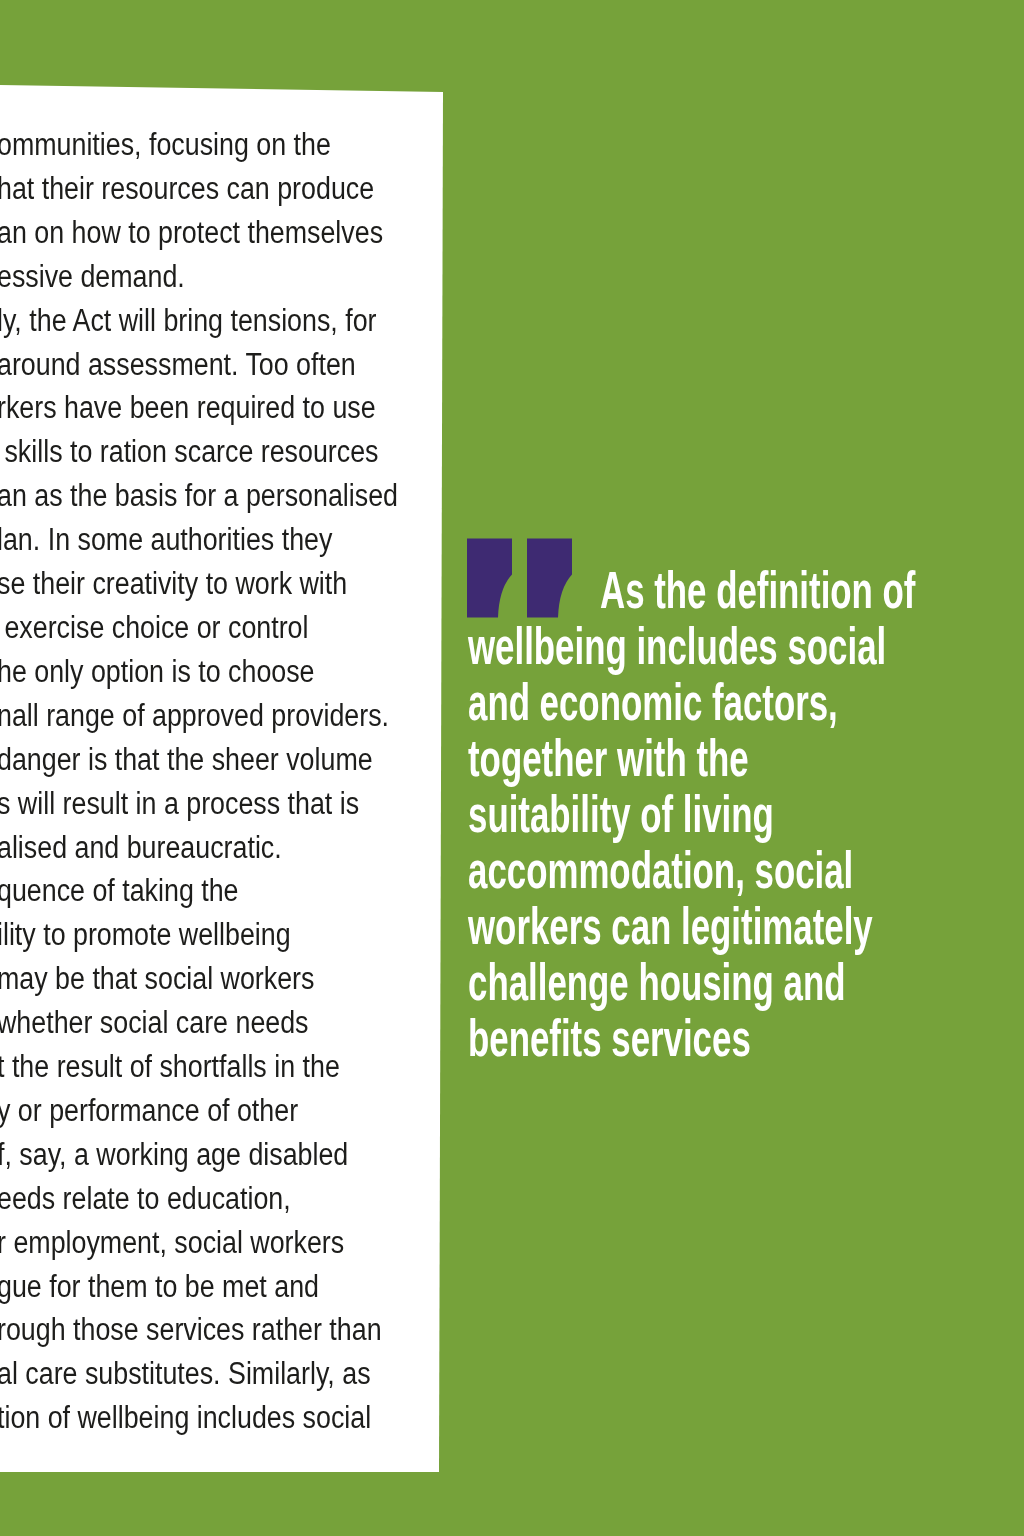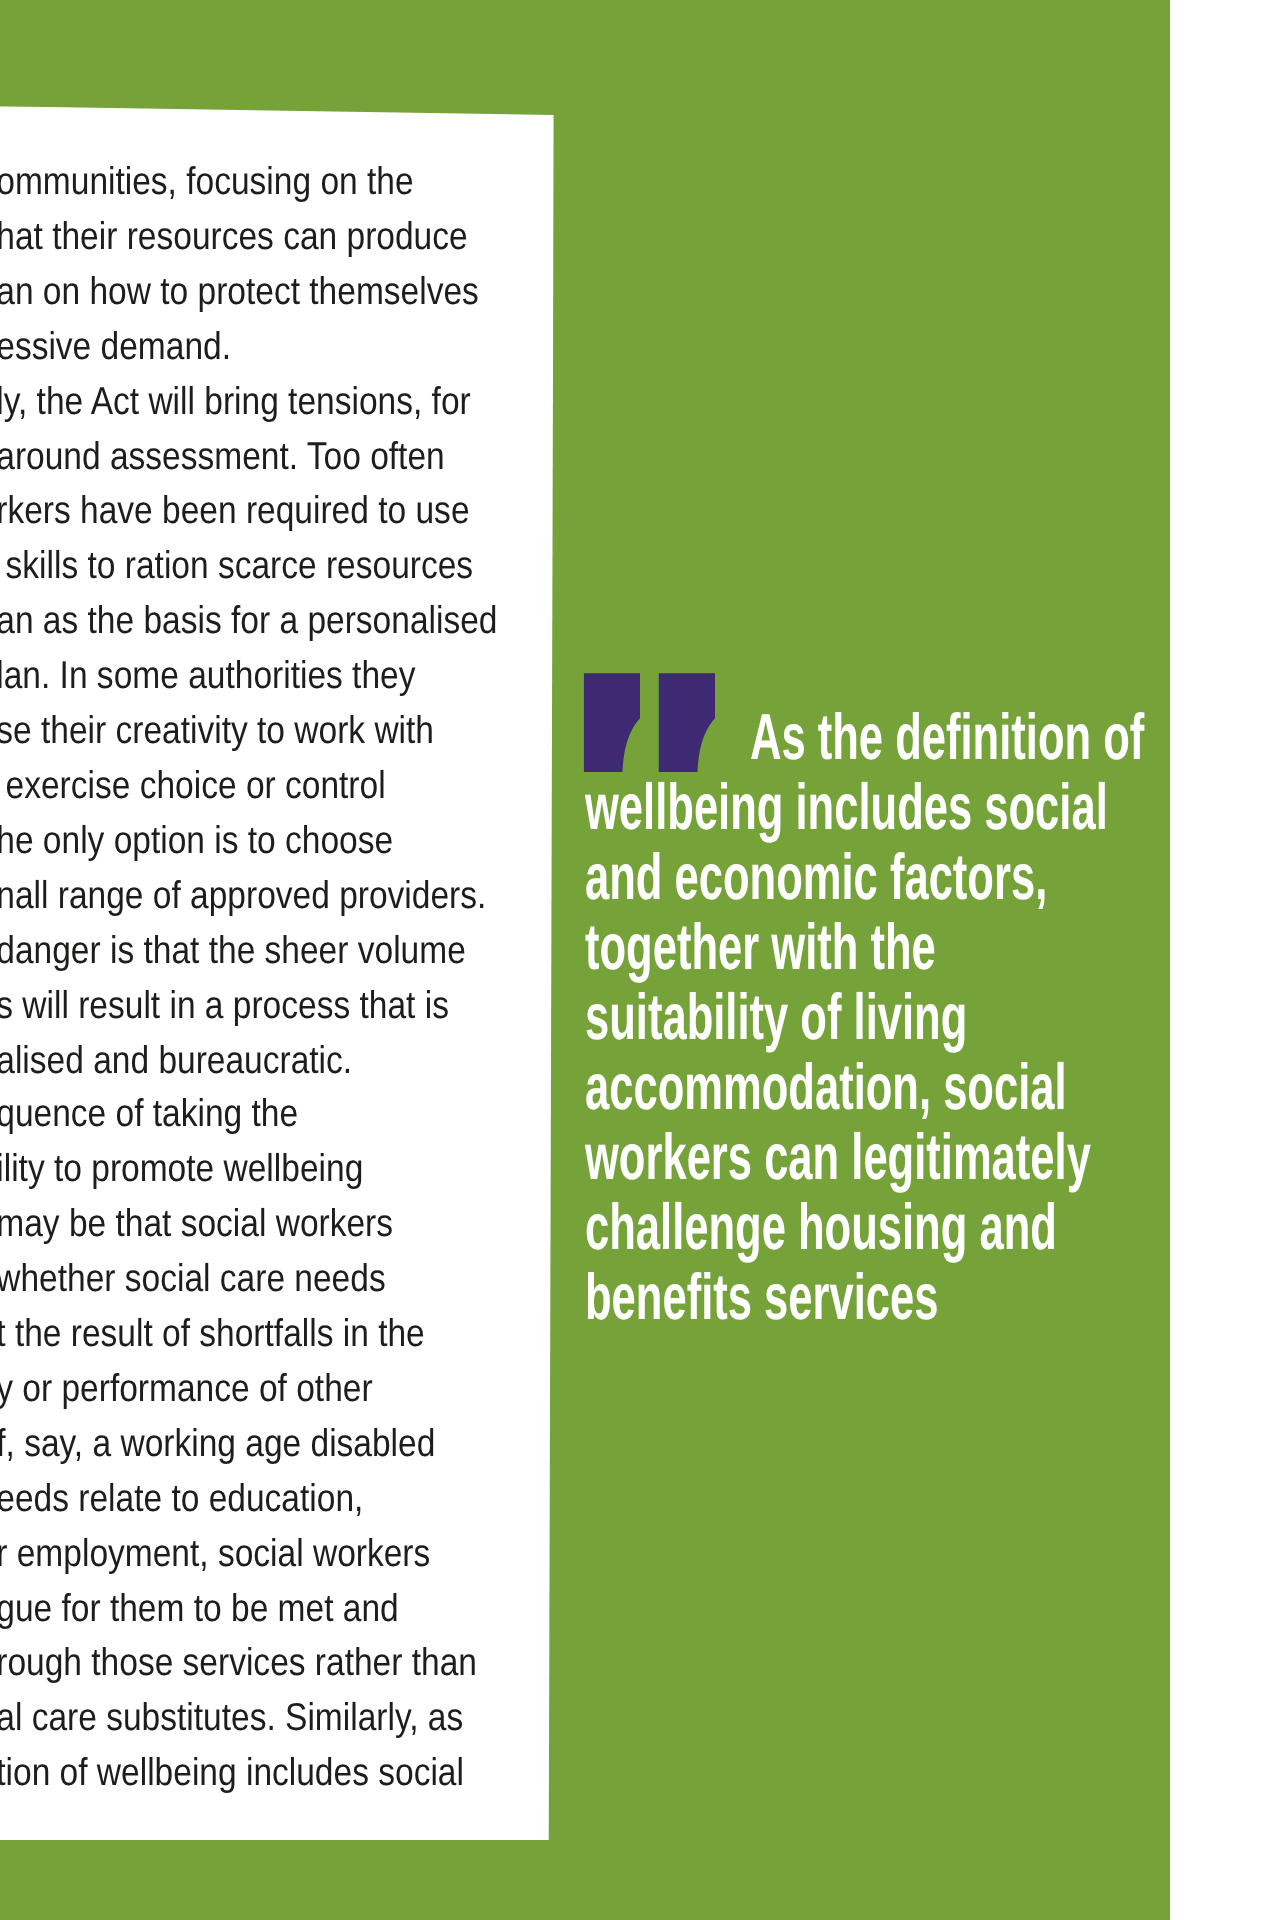--- a/index.html
+++ b/index.html
@@ -1,20 +1,20 @@
 <!DOCTYPE html>
 <html style="--bg: #76a23a; --panel: #ffffff; --body-ink: #1d1d1b; --quote-ink: #ffffff; --qmark: #3e2a72;"><head>
 <meta charset="utf-8">
 <style>
   html, body { margin: 0; padding: 0; }
   body { width: 1024px; height: 1536px; overflow: hidden; background: #fff; }
 
   .page {
     position: relative;
-    width: 936px;
+    width: 1024px;
     height: 1536px;
     background: var(--bg, #76a23a);
     overflow: hidden;
     font-family: "Liberation Sans", sans-serif;
   }
 
   
   .panel {
     position: absolute;
     inset: 0;

